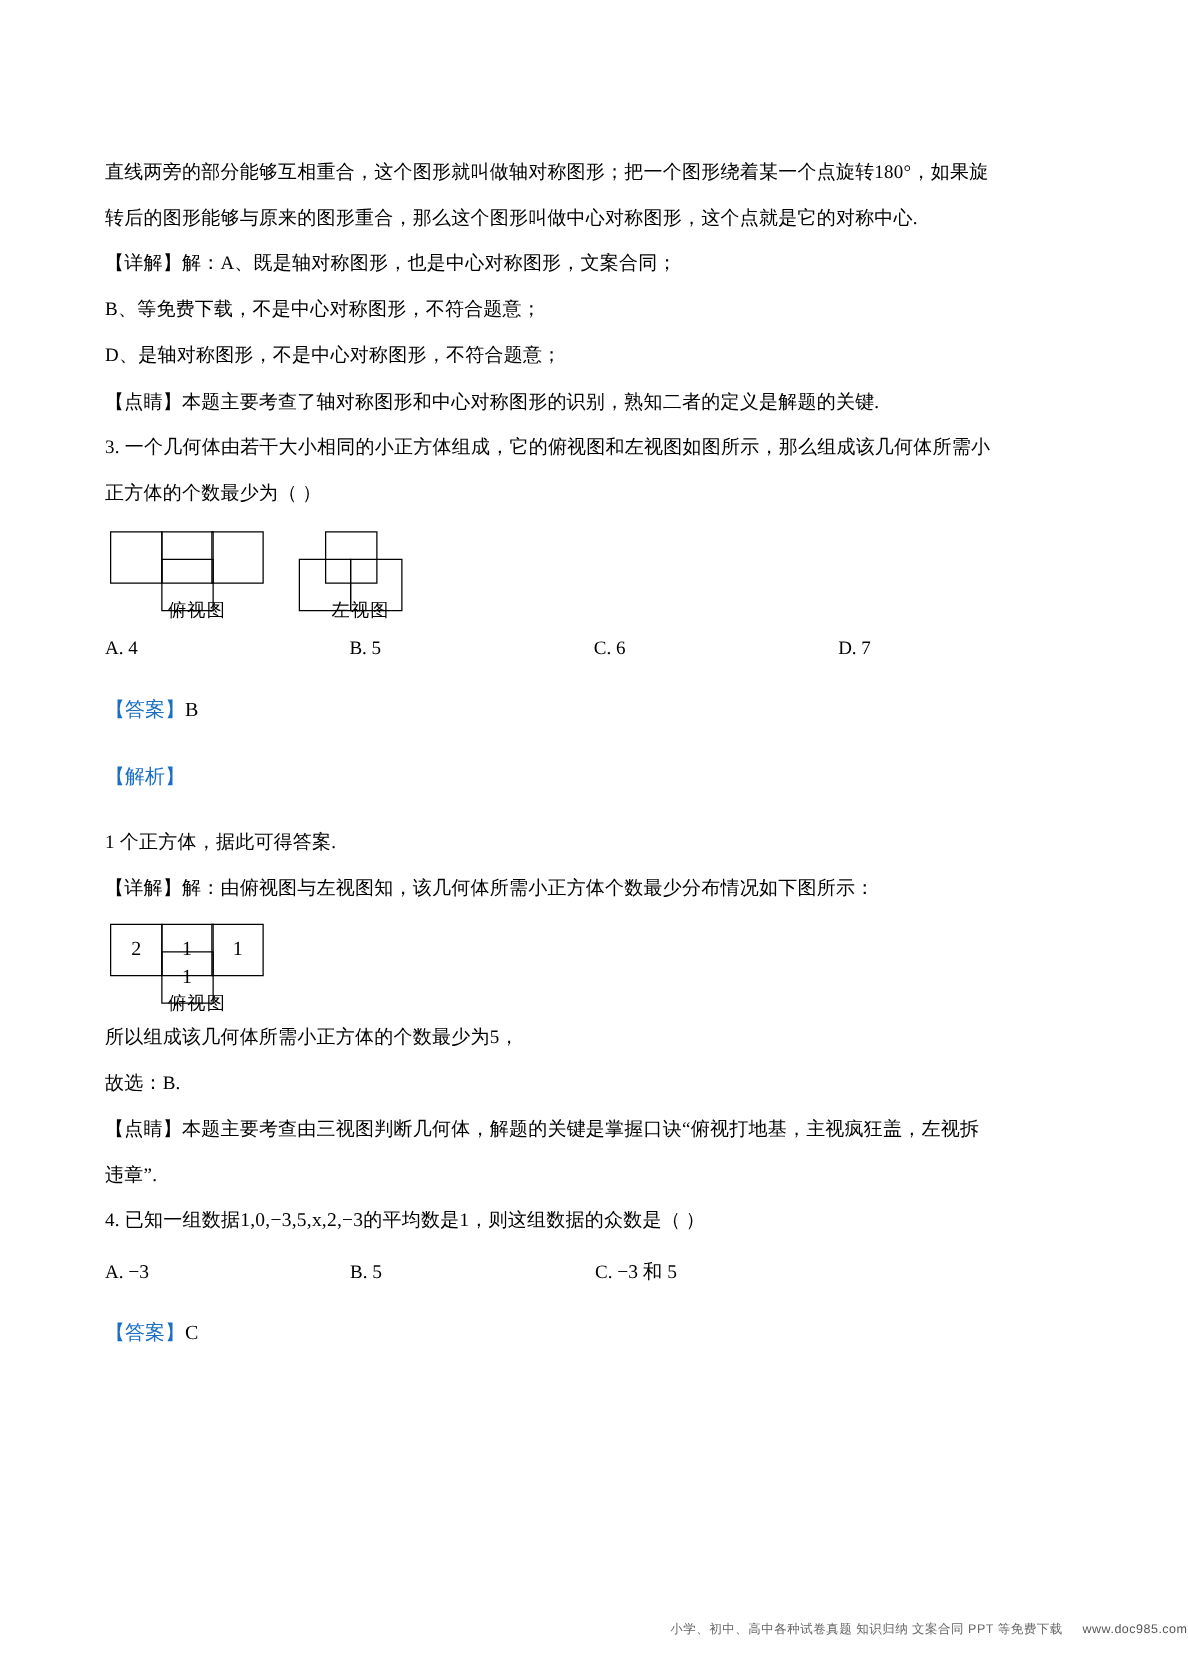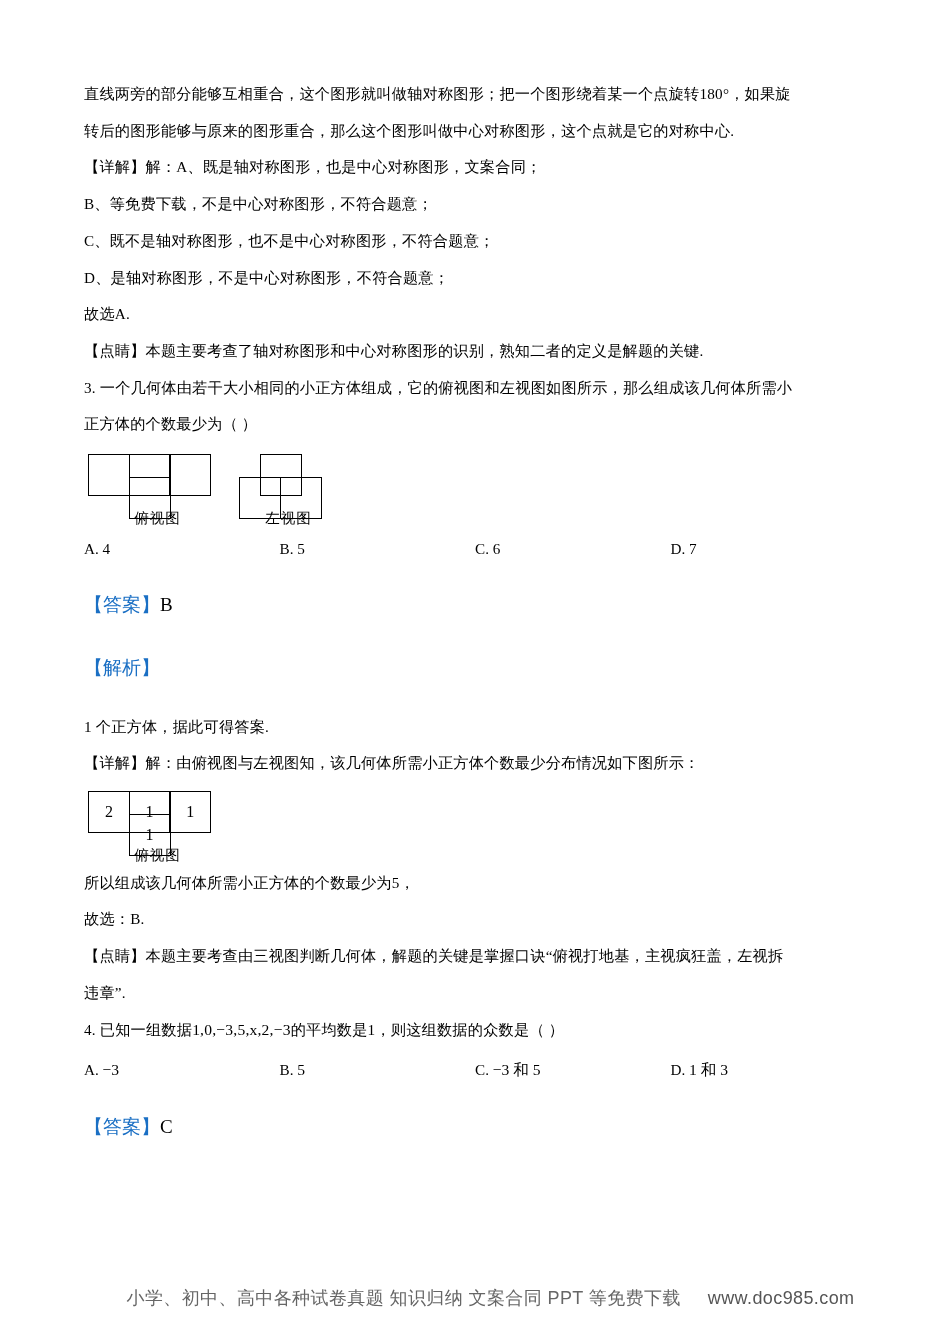--- a/index.html
+++ b/index.html
@@ -11,21 +11,21 @@
     width: 950px;
     min-height: 1344px;
     font-family: "Liberation Serif", serif;
     color: #000000;
     position: relative;
   }
   .page {
     width: 950px;
     min-height: 1344px;
     box-sizing: border-box;
-    padding: 68px 84px 0 84px;
+    padding: 112px 84px 0 84px;
     position: relative;
   }
   .para {
     font-size: 15.2px;
     line-height: 2.35;
     text-align: justify;
     margin: 0 0 1px 0;
     letter-spacing: 0.2px;
   }
   .para.first {
@@ -90,30 +90,30 @@
   }
   .fig-caption-left {
     font-family: "Liberation Sans", sans-serif;
     font-size: 14.5px;
     margin-top: 8px;
     letter-spacing: 1px;
     padding-left: 16px;
     font-weight: 500;
   }
   .answer-line {
-    font-size: 19px;
+    font-size: 16px;
     line-height: 2.3;
   }
   .footer {
     position: absolute;
     left: 0;
     right: 0;
     bottom: 34px;
-    text-align: center;
-    font-size: 18px;
+    text-align: right;
+    font-size: 10px;
     color: #666666;
     font-family: "Liberation Sans", sans-serif;
     letter-spacing: 0.4px;
     margin-left: 31px;
   }
   .footer .site {
     color: #555555;
   }
   .stack-fig { margin-top: 10px; }
 </style>
@@ -128,27 +128,21 @@
   <p class="para">
     <span>转后的图形能够与原来的图形重合，那么这个图形叫做中心对称图形，这个点就是它的对称中心.</span>
   </p>
   <p class="para">
     <span>【详解】解：A、既是轴对称图形，也是中心对称图形，文案合同；</span>
   </p>
   <p class="para">
     <span>B、等免费下载，不是中心对称图形，不符合题意；</span>
   </p>
   <p class="para">
-    <span>C、既不是轴对称图形，也不是中心对称图形，不符合题意；</span>
-  </p>
-  <p class="para">
     <span>D、是轴对称图形，不是中心对称图形，不符合题意；</span>
-  </p>
-  <p class="para">
-    <span>故选A.</span>
   </p>
   <p class="para">
     <span>【点睛】本题主要考查了轴对称图形和中心对称图形的识别，熟知二者的定义是解题的关键.</span>
   </p>
 
   <p class="para">
     <span>3. 一个几何体由若干大小相同的小正方体组成，它的俯视图和左视图如图所示，那么组成该几何体所需小</span>
   </p>
   <p class="para">
     <span>正方体的个数最少为（      ）</span>
@@ -242,24 +236,20 @@
       <span class="mathnum">−3</span>
     </div>
     <div>
       <span>B.</span>
       <span class="mathnum">5</span>
     </div>
     <div>
       <span>C.</span>
       <span class="mathnum">−3 和 5</span>
     </div>
-    <div>
-      <span>D.</span>
-      <span class="mathnum">1 和 3</span>
-    </div>
   </div>
 
   <p class="answer-line">
     <span class="blue">【答案】</span><span>C</span>
   </p>
 
   <div class="footer">
     <span>小学、初中、高中各种试卷真题  知识归纳  文案合同  PPT 等免费下载</span>
     &nbsp;&nbsp;&nbsp;
     <span class="site">www.doc985.com</span>

